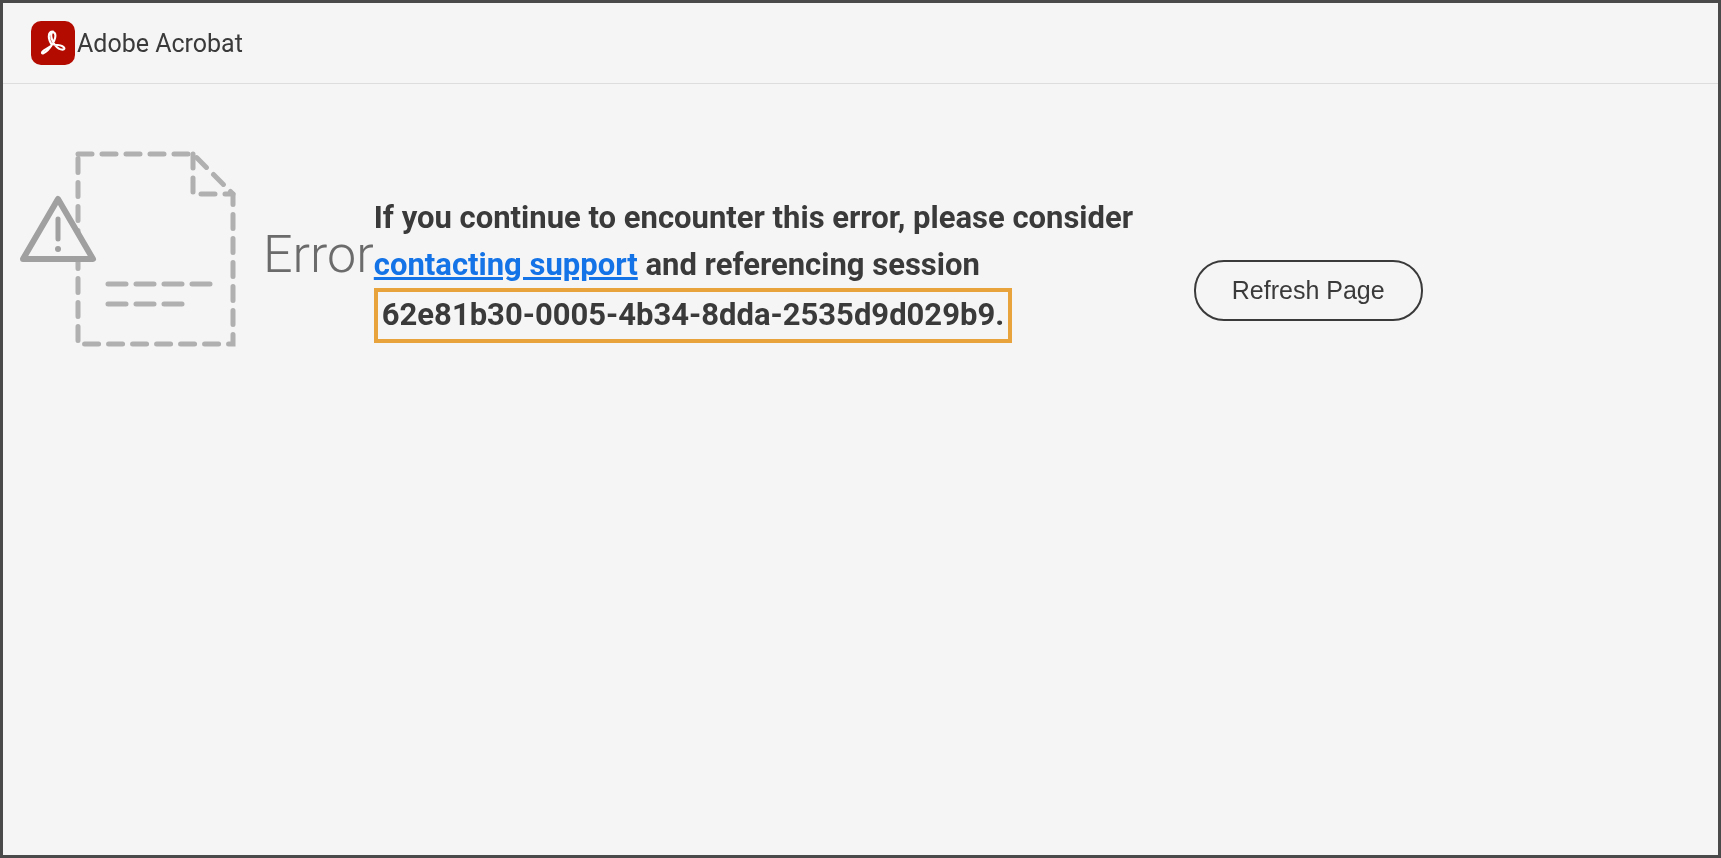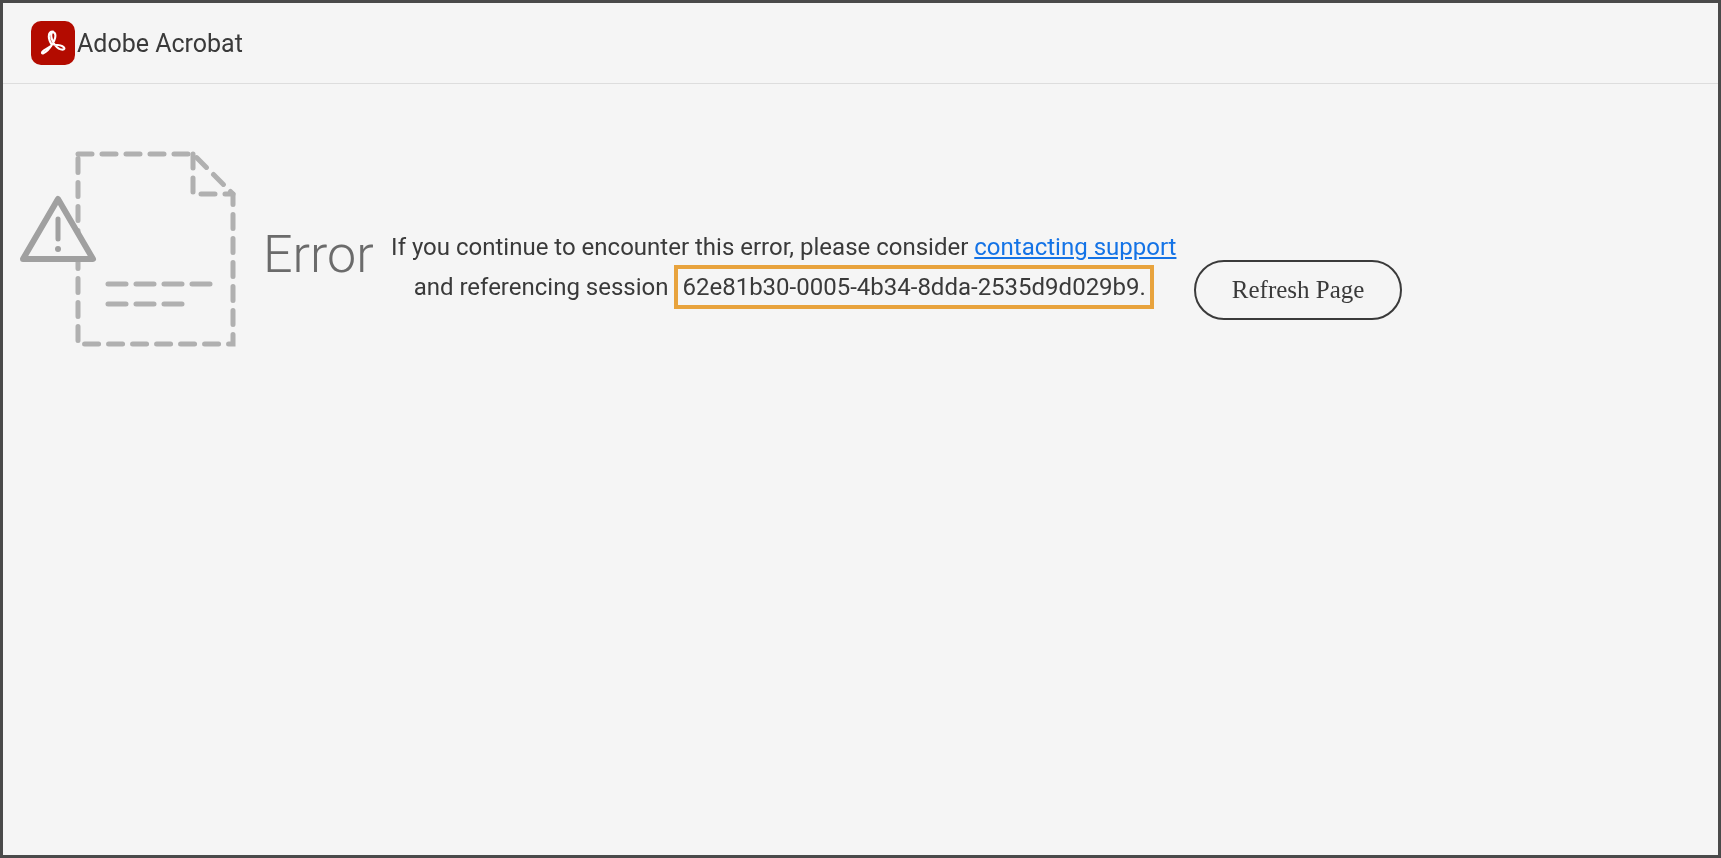--- a/index.html
+++ b/index.html
@@ -68,24 +68,23 @@
     }
     
     .error-subtitle {
       font-size: 25px;
       color: #6b6b6b;
       font-weight: 400;
       margin-bottom: 20px;
     }
     
     .error-detail {
-      font-size: 24px;
+      font-size: 31px;
       color: #3a3a3a;
-      font-weight: 400;
-      text-align: center;
+      font-weight: 700;
       line-height: 1.5;
       max-width: 820px;
     }
     
     .support-link {
       color: #1473e6;
       text-decoration: underline;
       cursor: pointer;
     }
     
@@ -97,21 +96,21 @@
     
     .refresh-button {
       margin-top: 42px;
       padding: 14px 36px;
       font-size: 25px;
       color: #3a3a3a;
       background: transparent;
       border: 2.5px solid #3a3a3a;
       border-radius: 30px;
       cursor: pointer;
-      font-family: Liberation Serif, serif;
+      font-family: Liberation Sans, sans-serif;
     }
   </style>
 </head>
 <body>
 
 <div class="header">
   <div class="acrobat-logo">
     <svg viewBox="0 0 100 100" fill="none">
       <path d="M 50 12 C 42 12 36 18 36 28 C 36 36 40 46 46 56 C 38 70 28 80 18 84 C 14 86 12 84 14 80 C 18 74 30 68 44 60 C 52 48 58 36 58 26 C 58 18 54 14 50 14 C 46 14 44 18 44 24 C 44 32 48 44 56 56 C 64 66 74 72 82 72 C 88 72 90 68 86 64 C 80 58 68 56 54 56" stroke="white" stroke-width="7" stroke-linecap="round" stroke-linejoin="round" fill="none"></path>
     </svg>

